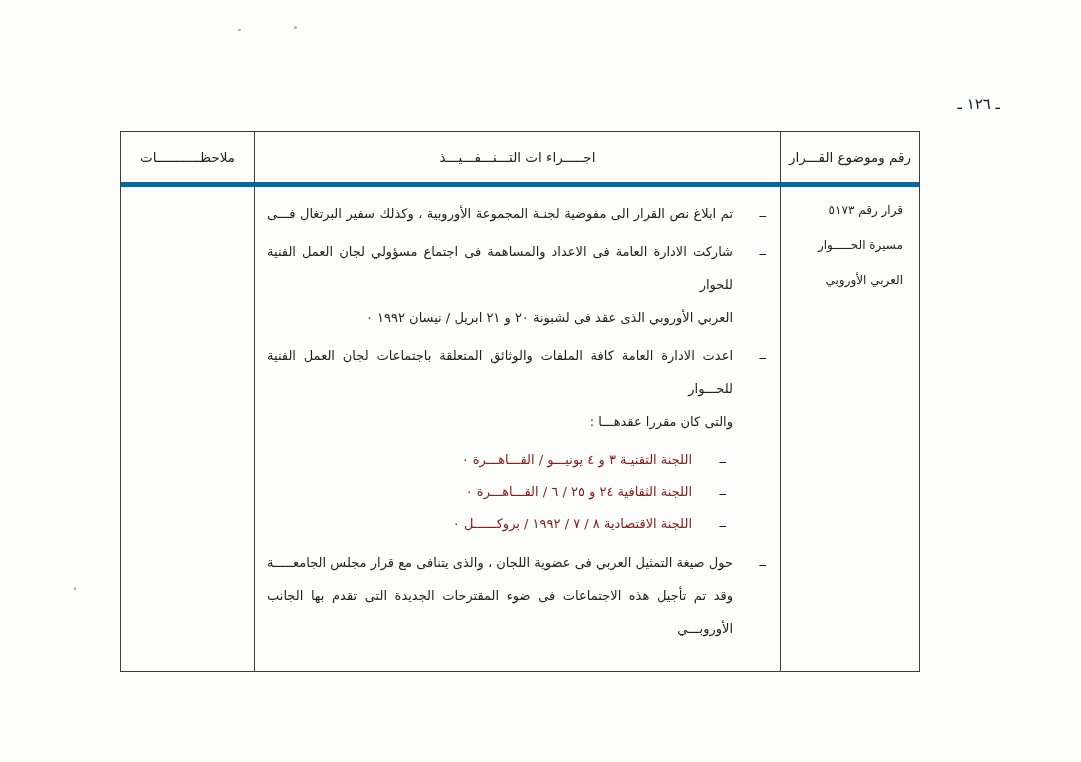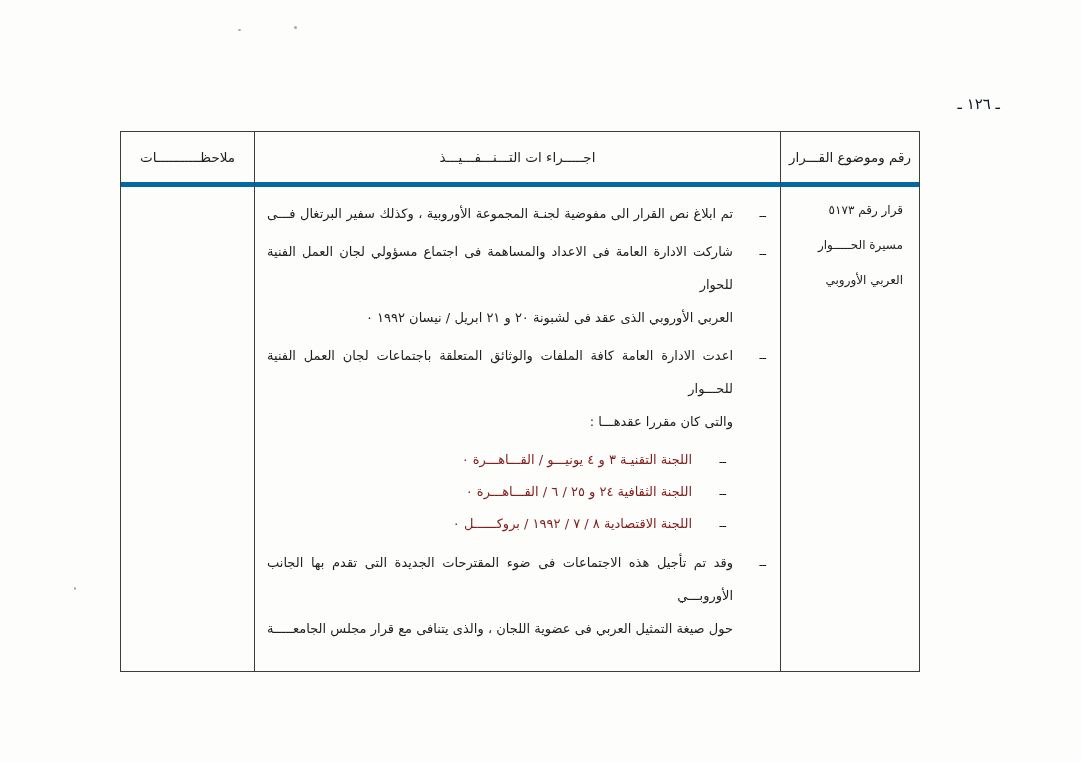--- a/index.html
+++ b/index.html
@@ -122,22 +122,22 @@
         </div>
         <div class="subitem">
           <span class="marker">ــ</span>
           <div class="stext">اللجنة الاقتصادية ٨ / ٧ / ١٩٩٢ / بروكــــــل ٠</div>
         </div>
       </div>
 
       <div class="item">
         <span class="marker">ــ</span>
         <div class="itext">
+          <div class="pline just">حول صيغة التمثيل العربي فى عضوية اللجان ، والذى يتنافى مع قرار مجلس الجامعـــــة</div>
           <div class="pline just">وقد تم تأجيل هذه الاجتماعات فى ضوء المقترحات الجديدة التى تقدم بها الجانب الأوروبـــي</div>
-          <div class="pline just">حول صيغة التمثيل العربي فى عضوية اللجان ، والذى يتنافى مع قرار مجلس الجامعـــــة</div>
 
         </div>
       </div>
 
     </div>
 
     <div class="cell body c-notes"></div>
 
   </div>
 </div>

